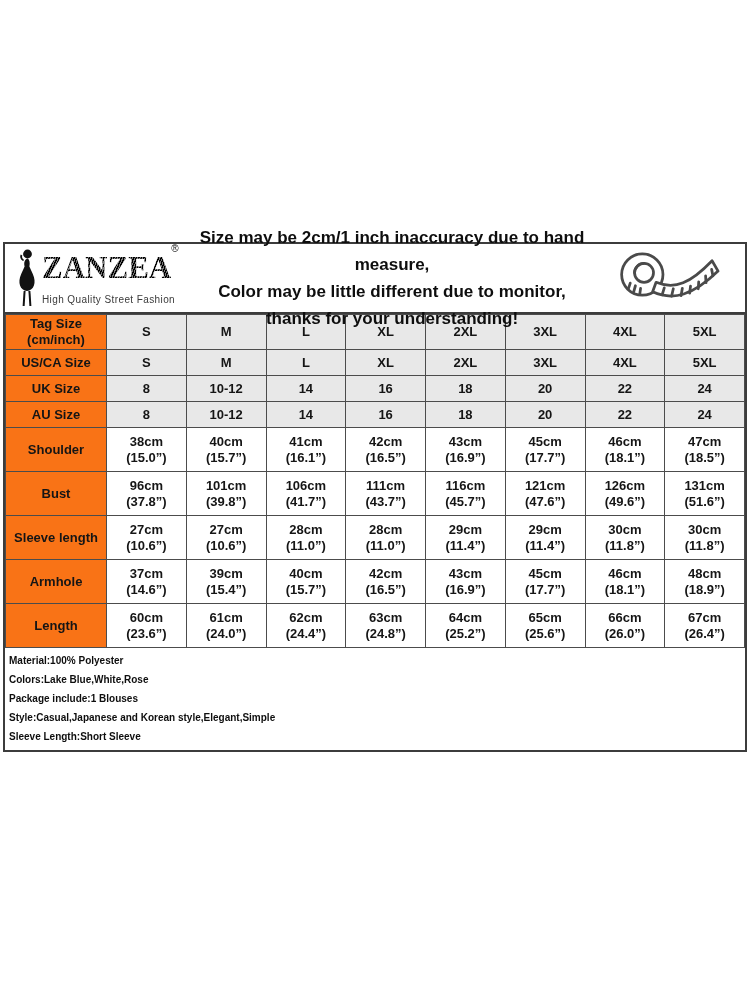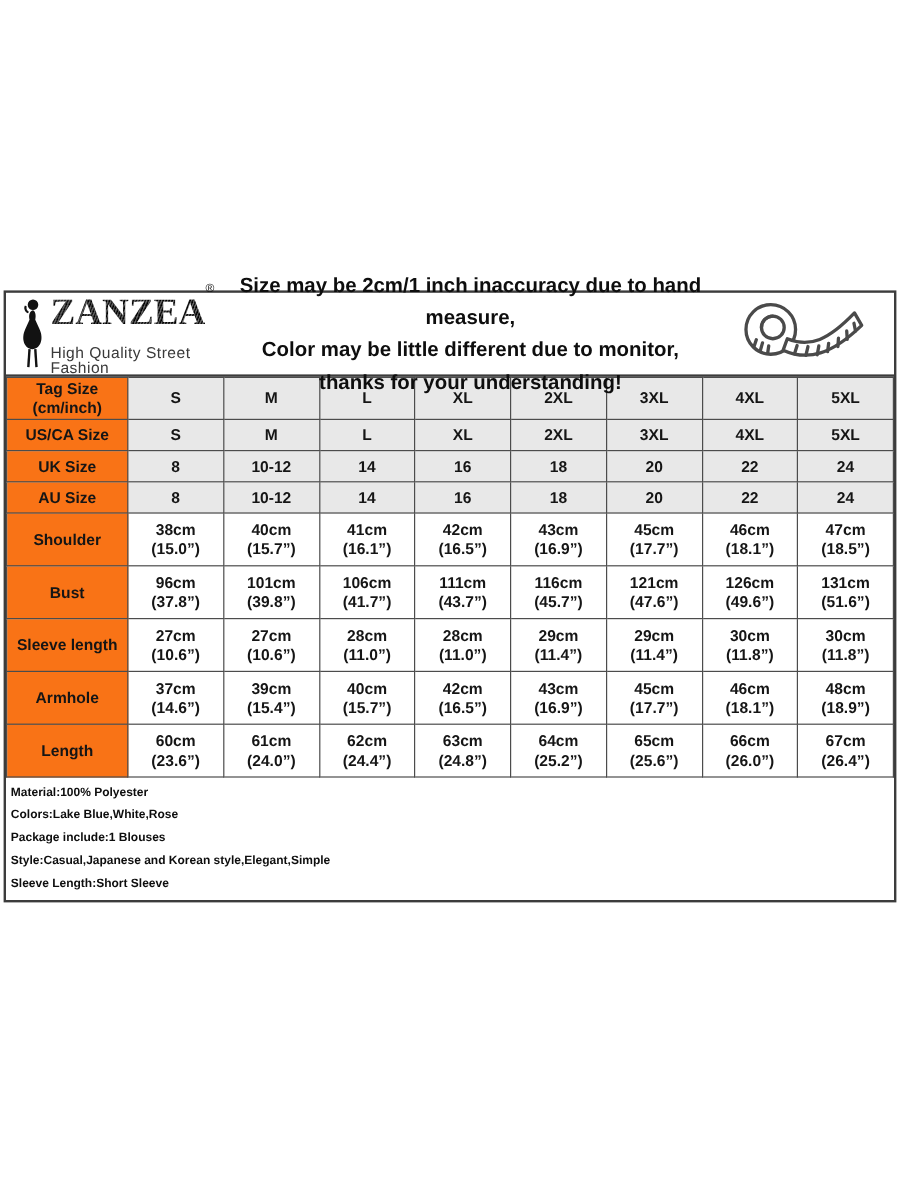--- a/index.html
+++ b/index.html
@@ -20,21 +20,21 @@
     font-family:"Liberation Serif",serif;font-weight:bold;font-size:31px;
     letter-spacing:0px;color:#111;position:relative;
   }
   @supports ((-webkit-background-clip:text) or (background-clip:text)){
     .brand-name{
       background:repeating-linear-gradient(112deg,#000 0 1.3px,#7a7a7a 1.3px 2.3px);
       -webkit-background-clip:text;background-clip:text;color:transparent;
     }
   }
   .brand-reg{font-family:"Liberation Sans",sans-serif;font-size:10px;vertical-align:top;position:relative;top:-8px;color:#111;}
-  .brand-tagline{font-size:13px;color:#3a3a3a;letter-spacing:0.4px;margin-top:12px;font-family:"Liberation Sans",sans-serif;}
+  .brand-tagline{font-size:10px;color:#3a3a3a;letter-spacing:0.4px;margin-top:12px;font-family:"Liberation Sans",sans-serif;}
   .disclaimer{
     flex:1;display:flex;flex-direction:column;justify-content:center;
     text-align:center;font-weight:bold;font-size:17px;line-height:1.6;color:#0e0e0e;
   }
   .tape{width:152px;display:flex;align-items:center;justify-content:center;}
   
   table{width:100%;border-collapse:collapse;table-layout:fixed;}
   col.c-label{width:101px;}
   th,td{
     border:1px solid #4c4c4c;text-align:center;vertical-align:middle;

